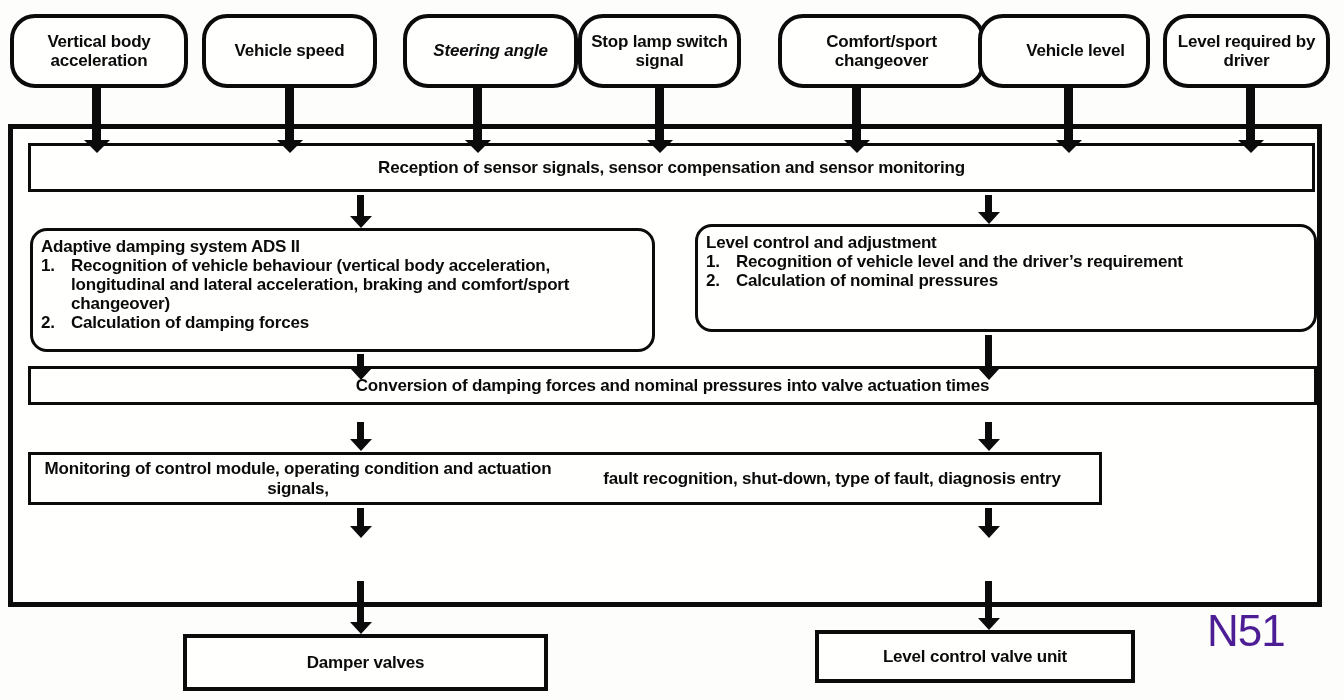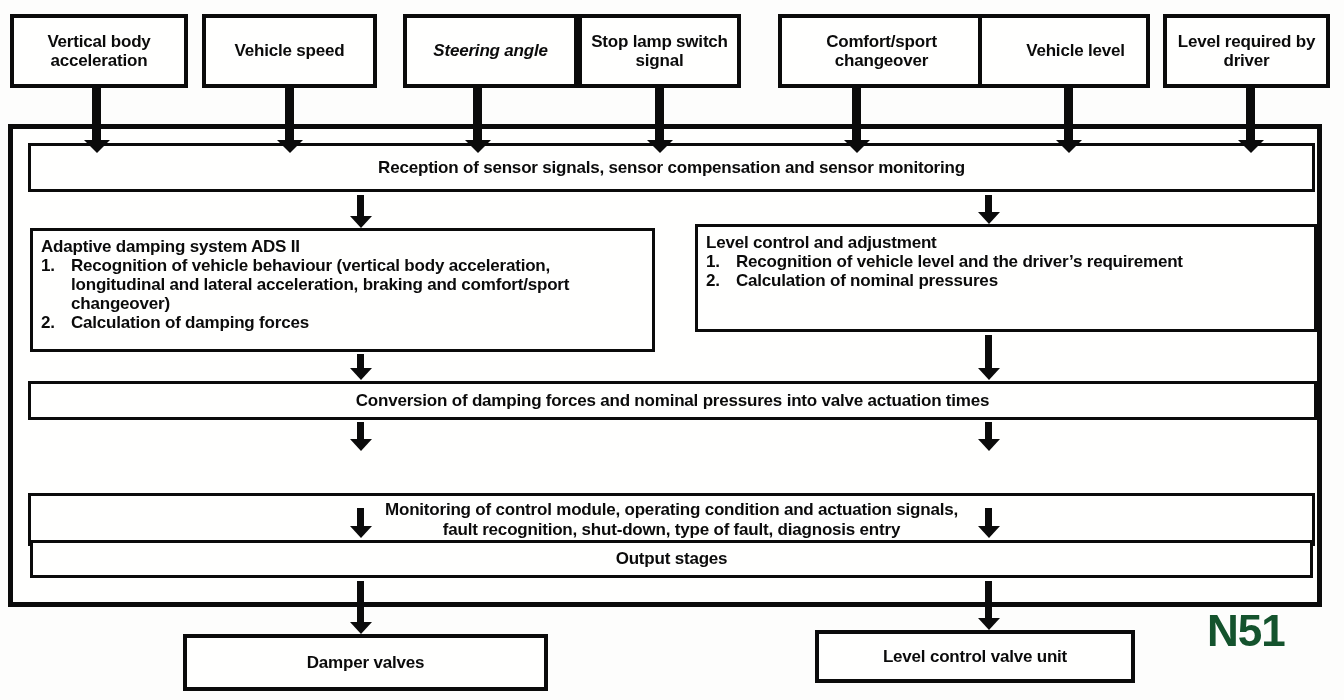--- a/index.html
+++ b/index.html
@@ -17,50 +17,51 @@
     border:4px solid #0b0b0b;
     display:flex;align-items:center;justify-content:center;
     text-align:center;
     font-weight:bold;
     font-size:17px;
     line-height:1.12;
     letter-spacing:-0.2px;
     box-sizing:border-box;
     z-index:3;
   }
-  .input-box{top:14px;height:74px;padding:2px 6px;}
+  .input-box{top:14px;height:74px;padding:2px 6px;border-radius:25px;}
   .main-box{
     position:absolute;
     left:8px;top:124px;width:1314px;height:483px;
     border:5px solid #0b0b0b;
     background:#fffffe;
     box-sizing:border-box;
     z-index:1;
   }
   .bar{border-width:3px;z-index:3;}
   .list-box{
     border-width:3px;
     justify-content:flex-start;align-items:flex-start;
     flex-direction:column;
     text-align:left;
     padding:6px 10px 6px 8px;
     z-index:3;
+    border-radius:17px;
   }
   .list-title{font-weight:bold;}
   .list-item{display:flex;width:100%;}
   .list-num{width:30px;flex:none;}
   .list-text{flex:1;padding-right:4px;}
   .out-box{border-width:4px;z-index:3;}
   .module-label{
     position:absolute;
     left:1207px;top:606px;
     font-size:44px;
-    font-weight:bold;
+    font-weight:normal;
     letter-spacing:-1px;
-    color:#14532d;
+    color:#4c1d95;
     z-index:4;
   }
   
   .arr{
     position:absolute;
     width:7px;
     background:#0b0b0b;
     z-index:5;
   }
   .arr::after{
@@ -145,38 +146,35 @@
     </div>
     <div class="list-item">
       <span class="list-num">2.</span>
       <span class="list-text">Calculation of nominal pressures</span>
     </div>
   </div>
 
   <div class="arr" style="left:357px;top:354px;height:14px;"></div>
   <div class="arr" style="left:985px;top:335px;height:33px;"></div>
 
-  <div class="box bar" style="left:28px;top:381px;width:1289px;height:39px;align-items:center;">
+  <div class="box bar" style="left:28px;top:366px;width:1289px;height:39px;align-items:center;">
     <span>Conversion of damping forces and nominal pressures into valve actuation times</span>
   </div>
 
   <div class="arr" style="left:357px;top:422px;height:17px;"></div>
   <div class="arr" style="left:985px;top:422px;height:17px;"></div>
 
-  <div class="box bar mono-lines" style="left:28px;top:452px;width:1287px;height:53px;flex-direction:column;margin-top:41px;">
+  <div class="box bar mono-lines" style="left:28px;top:452px;width:1074px;height:53px;">
     <div>Monitoring of control module, operating condition and actuation signals,</div>
     <div>fault recognition, shut-down, type of fault, diagnosis entry</div>
   </div>
 
   <div class="arr" style="left:357px;top:508px;height:18px;"></div>
   <div class="arr" style="left:985px;top:508px;height:18px;"></div>
 
-  <div class="box bar" style="left:30px;top:540px;width:1283px;height:38px;">
-    <span>Output stages</span>
-  </div>
 
   <div class="arr" style="left:357px;top:581px;height:41px;"></div>
   <div class="arr" style="left:985px;top:581px;height:37px;"></div>
 
   <div class="box out-box" style="left:183px;top:634px;width:365px;height:57px;">
     <span>Damper valves</span>
   </div>
   <div class="box out-box" style="left:815px;top:630px;width:320px;height:53px;">
     <span>Level control valve unit</span>
   </div>

